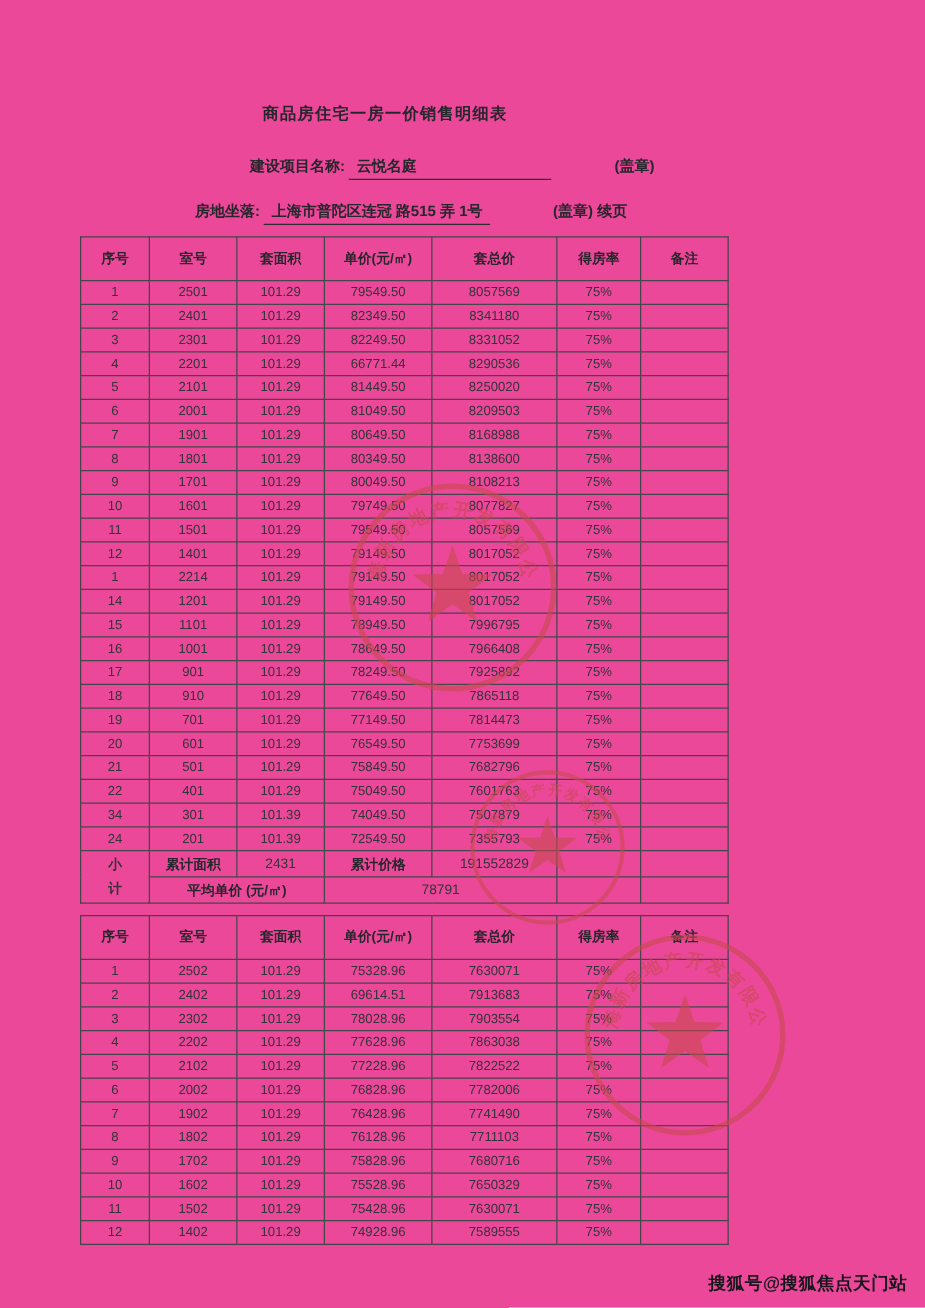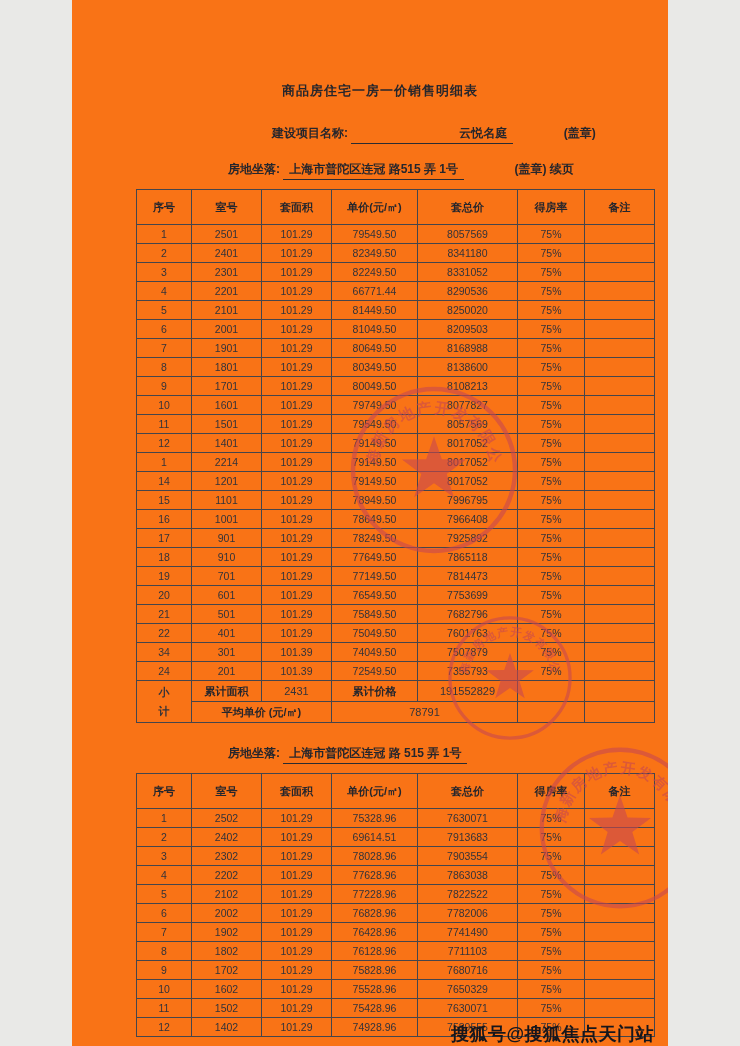--- a/index.html
+++ b/index.html
@@ -1,39 +1,39 @@
 <!DOCTYPE html>
 <html><head>
 <meta charset="utf-8">
 <style>
   html,body{margin:0;padding:0;background:#e9e9e7;}
   .page{
-    position:relative;width:596px;height:1046px;margin:0 auto;
-    background:#f97316;overflow:hidden;
+    position:relative;width:740px;height:1046px;margin:0 auto;
+    background:#ec4899;overflow:hidden;
     font-family:"Liberation Sans","DejaVu Sans",sans-serif;color:#26262c;
     --stamp:#c9484f;
   }
   .doc{position:absolute;left:64px;top:82px;width:518px;}
   .title{font-size:13px;font-weight:bold;margin:0 0 0 146px;letter-spacing:1px;}
   .line{font-size:12px;font-weight:bold;}
   .project-line{margin:25px 0 0 136px;}
   .loc-line{margin:17px 0 0 92px;}
   .loc2-line{margin:22px 0 0 92px;}
-  .underline{display:inline-block;border-bottom:1.5px solid #2b2b31;text-align:right;padding:0 6px 1px 6px;}
+  .underline{display:inline-block;border-bottom:1.5px solid #2b2b31;text-align:left;padding:0 6px 1px 6px;}
   .project-name{min-width:150px;}
   .suffix{margin-left:8px;padding-left:39px;}
   table{border-collapse:collapse;table-layout:fixed;width:518px;margin-top:9px;}
   th,td{border:1px solid #45454c;text-align:center;vertical-align:middle;
         font-size:10.5px;padding:0;height:18px;overflow:hidden;color:#33333a;}
   thead th{height:34px;font-size:11px;font-weight:bold;color:#26262c;line-height:1.3;}
   .sum td{height:20px;font-size:11px;}
   .lbl{font-weight:bold;color:#26262c;}
   .vlabel{white-space:pre-line;font-weight:bold;font-size:11px;line-height:1.7;}
   .c1{width:55px}.c2{width:70px}.c3{width:70px}.c4{width:86px}.c5{width:100px}.c6{width:67px}.c7{width:70px}
-  .watermark{position:absolute;right:14px;bottom:0;font-size:18px;font-weight:bold;color:#16161c;letter-spacing:.5px;}
+  .watermark{position:absolute;right:14px;bottom:10px;font-size:14px;font-weight:bold;color:#16161c;letter-spacing:.5px;}
   .stamp{position:absolute;opacity:.6;pointer-events:none;}
   .stamp svg{display:block;}
   .stamp text{font-family:"Liberation Sans","DejaVu Sans",sans-serif;font-weight:bold;}
 </style>
 </head>
 <body>
 
 <div class="page" style="--stamp: #c9484f;">
 
   <div class="doc">
@@ -304,24 +304,20 @@
         </tr>
         <tr class="sum">
           <td colspan="2" class="lbl">平均单价 (元/㎡)</td>
           <td colspan="2">78791</td>
           <td></td>
           <td></td>
         </tr>
       </tbody>
     </table>
 
-    <div class="line loc2-line">
-      <span>房地坐落:</span>
-      <span class="underline">上海市普陀区连冠 路 515 弄 1号</span>
-    </div>
 
     <table>
       <colgroup>
         <col class="c1">
           <col class="c2">
           <col class="c3">
           <col class="c4">
           <col class="c5">
           <col class="c6">
           <col class="c7">

